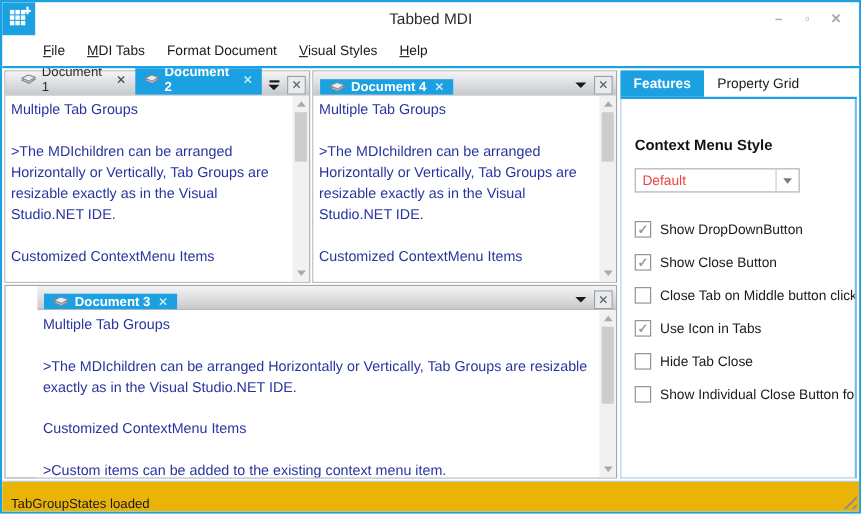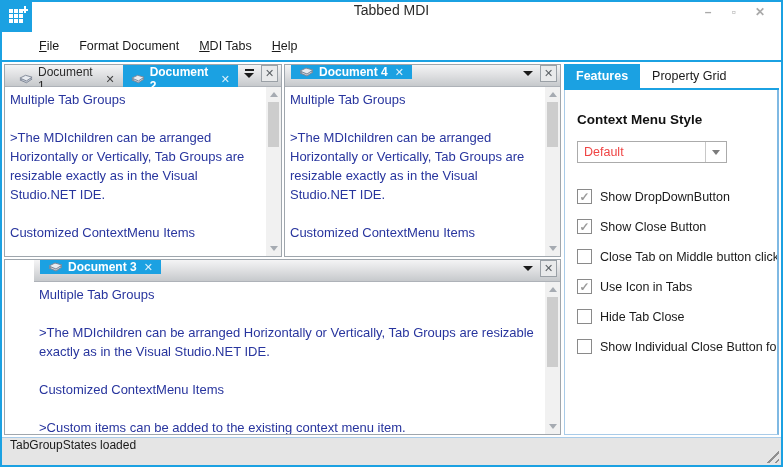--- a/index.html
+++ b/index.html
@@ -4,37 +4,37 @@
 <style>
   * { margin:0; padding:0; box-sizing:border-box; }
   html,body { background:#e8e8e8; }
   body { font-family:"Liberation Sans", sans-serif; }
   .window {
     width:783px; height:467px; background:#fff;
     border:2px solid #1ba1e2; position:relative; overflow:hidden;
     display:flex; flex-direction:column;
   }
   
-  .titlebar { height:30px; position:relative; display:flex; align-items:flex-start; flex:0 0 auto; }
+  .titlebar { height:30px; position:relative; display:flex; align-items:center; flex:0 0 auto; }
   .app-icon { width:30px; height:30px; background:#1ba1e2; display:flex; align-items:center; justify-content:center; position:relative; flex:0 0 auto; }
   .title { position:absolute; left:0; right:0; text-align:center; font-size:14px; color:#2b2b2b; }
   .win-controls { margin-left:auto; display:flex; align-items:center; gap:4px; padding-right:10px; z-index:2; }
   .win-btn { width:22px; height:20px; display:flex; align-items:center; justify-content:center; color:#a9a9a9; font-size:12px; font-weight:bold; cursor:default; }
   
   .menubar { height:28px; display:flex; align-items:center; padding-left:8px; gap:2px; flex:0 0 auto;margin-left:20px; }
   .menu-item { font-size:12.5px; color:#1a1a1a; padding:4px 9px; }
   .menu-item u { text-decoration:underline; }
   
   .client { flex:1 1 auto; border-top:2px solid #1ba1e2; border-bottom:1px solid #a9cbe8; display:flex; padding:2px; gap:3px; overflow:hidden; background:#fff; }
   .doc-area { width:557px; display:flex; flex-direction:column; gap:2px; flex:0 0 auto; }
   .row-top { height:193px; display:flex; gap:2px; flex:0 0 auto; }
   .group { border:1px solid #9fa6ad; display:flex; flex-direction:column; background:#fff; min-width:0; }
   .g1 { width:278px; flex:0 0 auto; } .g2 { flex:1 1 auto; } .g3 { flex:1 1 auto;padding-left:29px; }
   .tabstrip { height:22px; background:linear-gradient(180deg,#f4f4f5 0%,#dcdddf 55%,#c6c9cc 100%);
-    display:flex; align-items:flex-start; border-bottom:1px solid #aeb2b8; padding-left:6px; flex:0 0 auto; }
+    display:flex; align-items:flex-end; border-bottom:1px solid #aeb2b8; padding-left:6px; flex:0 0 auto; }
   .tab { display:flex; align-items:center; gap:5px; padding:0 8px; font-size:12px; color:#2b2b2b; cursor:default; }
   .tab.active { background:#1ba1e2; color:#fff; font-weight:bold; }
   .tab .tclose { font-size:11px; font-weight:normal; opacity:.85; margin-left:2px; }
   .tab.active .tclose { color:#fff; }
   .doc-ico { width:15px; height:11px; display:inline-block; }
   .strip-rest { flex:1 1 auto; }
   .strip-btns { display:flex; align-items:center; gap:4px; padding:0 3px; }
   .dd-btn { width:16px; height:16px; display:flex; flex-direction:column; align-items:center; justify-content:center; cursor:default; }
   .dd-btn .bar { width:9px; height:2px; background:#1a1a1a; margin-bottom:2px; }
   .dd-btn .tri { width:0; height:0; border-left:5px solid transparent; border-right:5px solid transparent; border-top:5px solid #1a1a1a; }
@@ -47,31 +47,31 @@
   .s-up { border-left:4px solid transparent; border-right:4px solid transparent; border-bottom:5px solid #a6abb2; }
   .s-down { border-left:4px solid transparent; border-right:4px solid transparent; border-top:5px solid #a6abb2; margin-top:auto; }
   .s-thumb { width:11px; background:#cdcdcd; border-radius:0; }
   
   .right-panel { flex:1 1 auto; display:flex; flex-direction:column; min-width:0; }
   .ptabs { display:flex; height:24px; flex:0 0 auto; }
   .ptab { padding:0 12px; display:flex; align-items:center; font-size:12.5px; color:#1a1a1a; cursor:default; }
   .ptab.active { background:#1ba1e2; color:#fff; font-weight:bold; }
   .paccent { height:2px; background:#1ba1e2; flex:0 0 auto; }
   .pbody { flex:1 1 auto; border:1px solid #a9cbe8; border-top:none; border-right:2px solid #7fb9e3; padding:10px 12px; overflow:hidden; }
-  .pheading { font-size:13.5px; font-weight:bold; color:#111; margin-top:12px; }
+  .pheading { font-size:13.5px; font-weight:bold; color:#111; margin-top:24px; }
   .combo { margin-top:14px; width:150px; height:22px; border:1px solid #ababab; display:flex; align-items:center; background:#fff; }
   .combo-val { flex:1 1 auto; font-size:12.5px; color:#ef4444; padding-left:6px; }
   .combo-arrow { width:21px; align-self:stretch; border-left:1px solid #c8c8c8; display:flex; align-items:center; justify-content:center; }
   .combo-arrow .tri { width:0; height:0; border-left:4px solid transparent; border-right:4px solid transparent; border-top:5px solid #7b7b7b; }
   .cb-list { margin-top:26px; display:flex; flex-direction:column; gap:15px; }
   .cb-row { display:flex; align-items:center; gap:8px; }
   .cb-box { width:15px; height:15px; border:1px solid #8a8a8a; background:#fff; flex:0 0 auto; display:flex; align-items:center; justify-content:center; font-size:12px; color:#9a9a9a; font-weight:bold; }
   .cb-label { font-size:12.5px; color:#1a1a1a; white-space:nowrap; }
   
-  .statusbar { height:27px; display:flex; align-items:flex-start; padding-left:8px; flex:0 0 auto; position:relative; background:#e5e5e5; }
+  .statusbar { height:27px; display:flex; align-items:flex-end; padding-left:8px; flex:0 0 auto; position:relative; background:#eab308; }
   .status-text { font-size:12px; color:#1a1a1a; }
   .grip { position:absolute; right:2px; bottom:2px; width:14px; height:14px;
     background:repeating-linear-gradient(-45deg, transparent 0 2px, #8f8f8f 2px 3.5px, transparent 3.5px 5px);
     clip-path:polygon(100% 0, 100% 100%, 0 100%); }
   
   .icon-grid { width:16px; height:16px; display:grid; grid-template-columns:repeat(3,4px); grid-template-rows:repeat(3,4px); gap:1px; }
   .icon-grid span { background:#fff; }
   .icon-plus { position:absolute; top:4px; right:4px; width:7px; height:7px; }
   .icon-plus:before { content:""; position:absolute; left:2.5px; top:0; width:2px; height:7px; background:#fff; }
   .icon-plus:after { content:""; position:absolute; left:0; top:2.5px; width:7px; height:2px; background:#fff; }
@@ -99,22 +99,23 @@
     <div class="title">Tabbed MDI</div>
     <div class="win-controls">
       <div class="win-btn">–</div>
       <div class="win-btn">▫</div>
       <div class="win-btn">✕</div>
     </div>
   </div>
 
   <div class="menubar">
     <div class="menu-item"><u>F</u><span>ile</span></div>
+    <div class="menu-item"><u>M</u><span>DI Tabs</span></div>
     <div class="menu-item"><u></u><span>Format Document</span></div>
-    <div class="menu-item"><u>M</u><span>DI Tabs</span></div>
+    <div class="menu-item"><u>V</u><span>isual Styles</span></div>
     <div class="menu-item"><u>H</u><span>elp</span></div>
   </div>
 
   <div class="client">
     <div class="doc-area">
 
       <div class="row-top">
 
         <div class="group g1">
           <div class="tabstrip">

